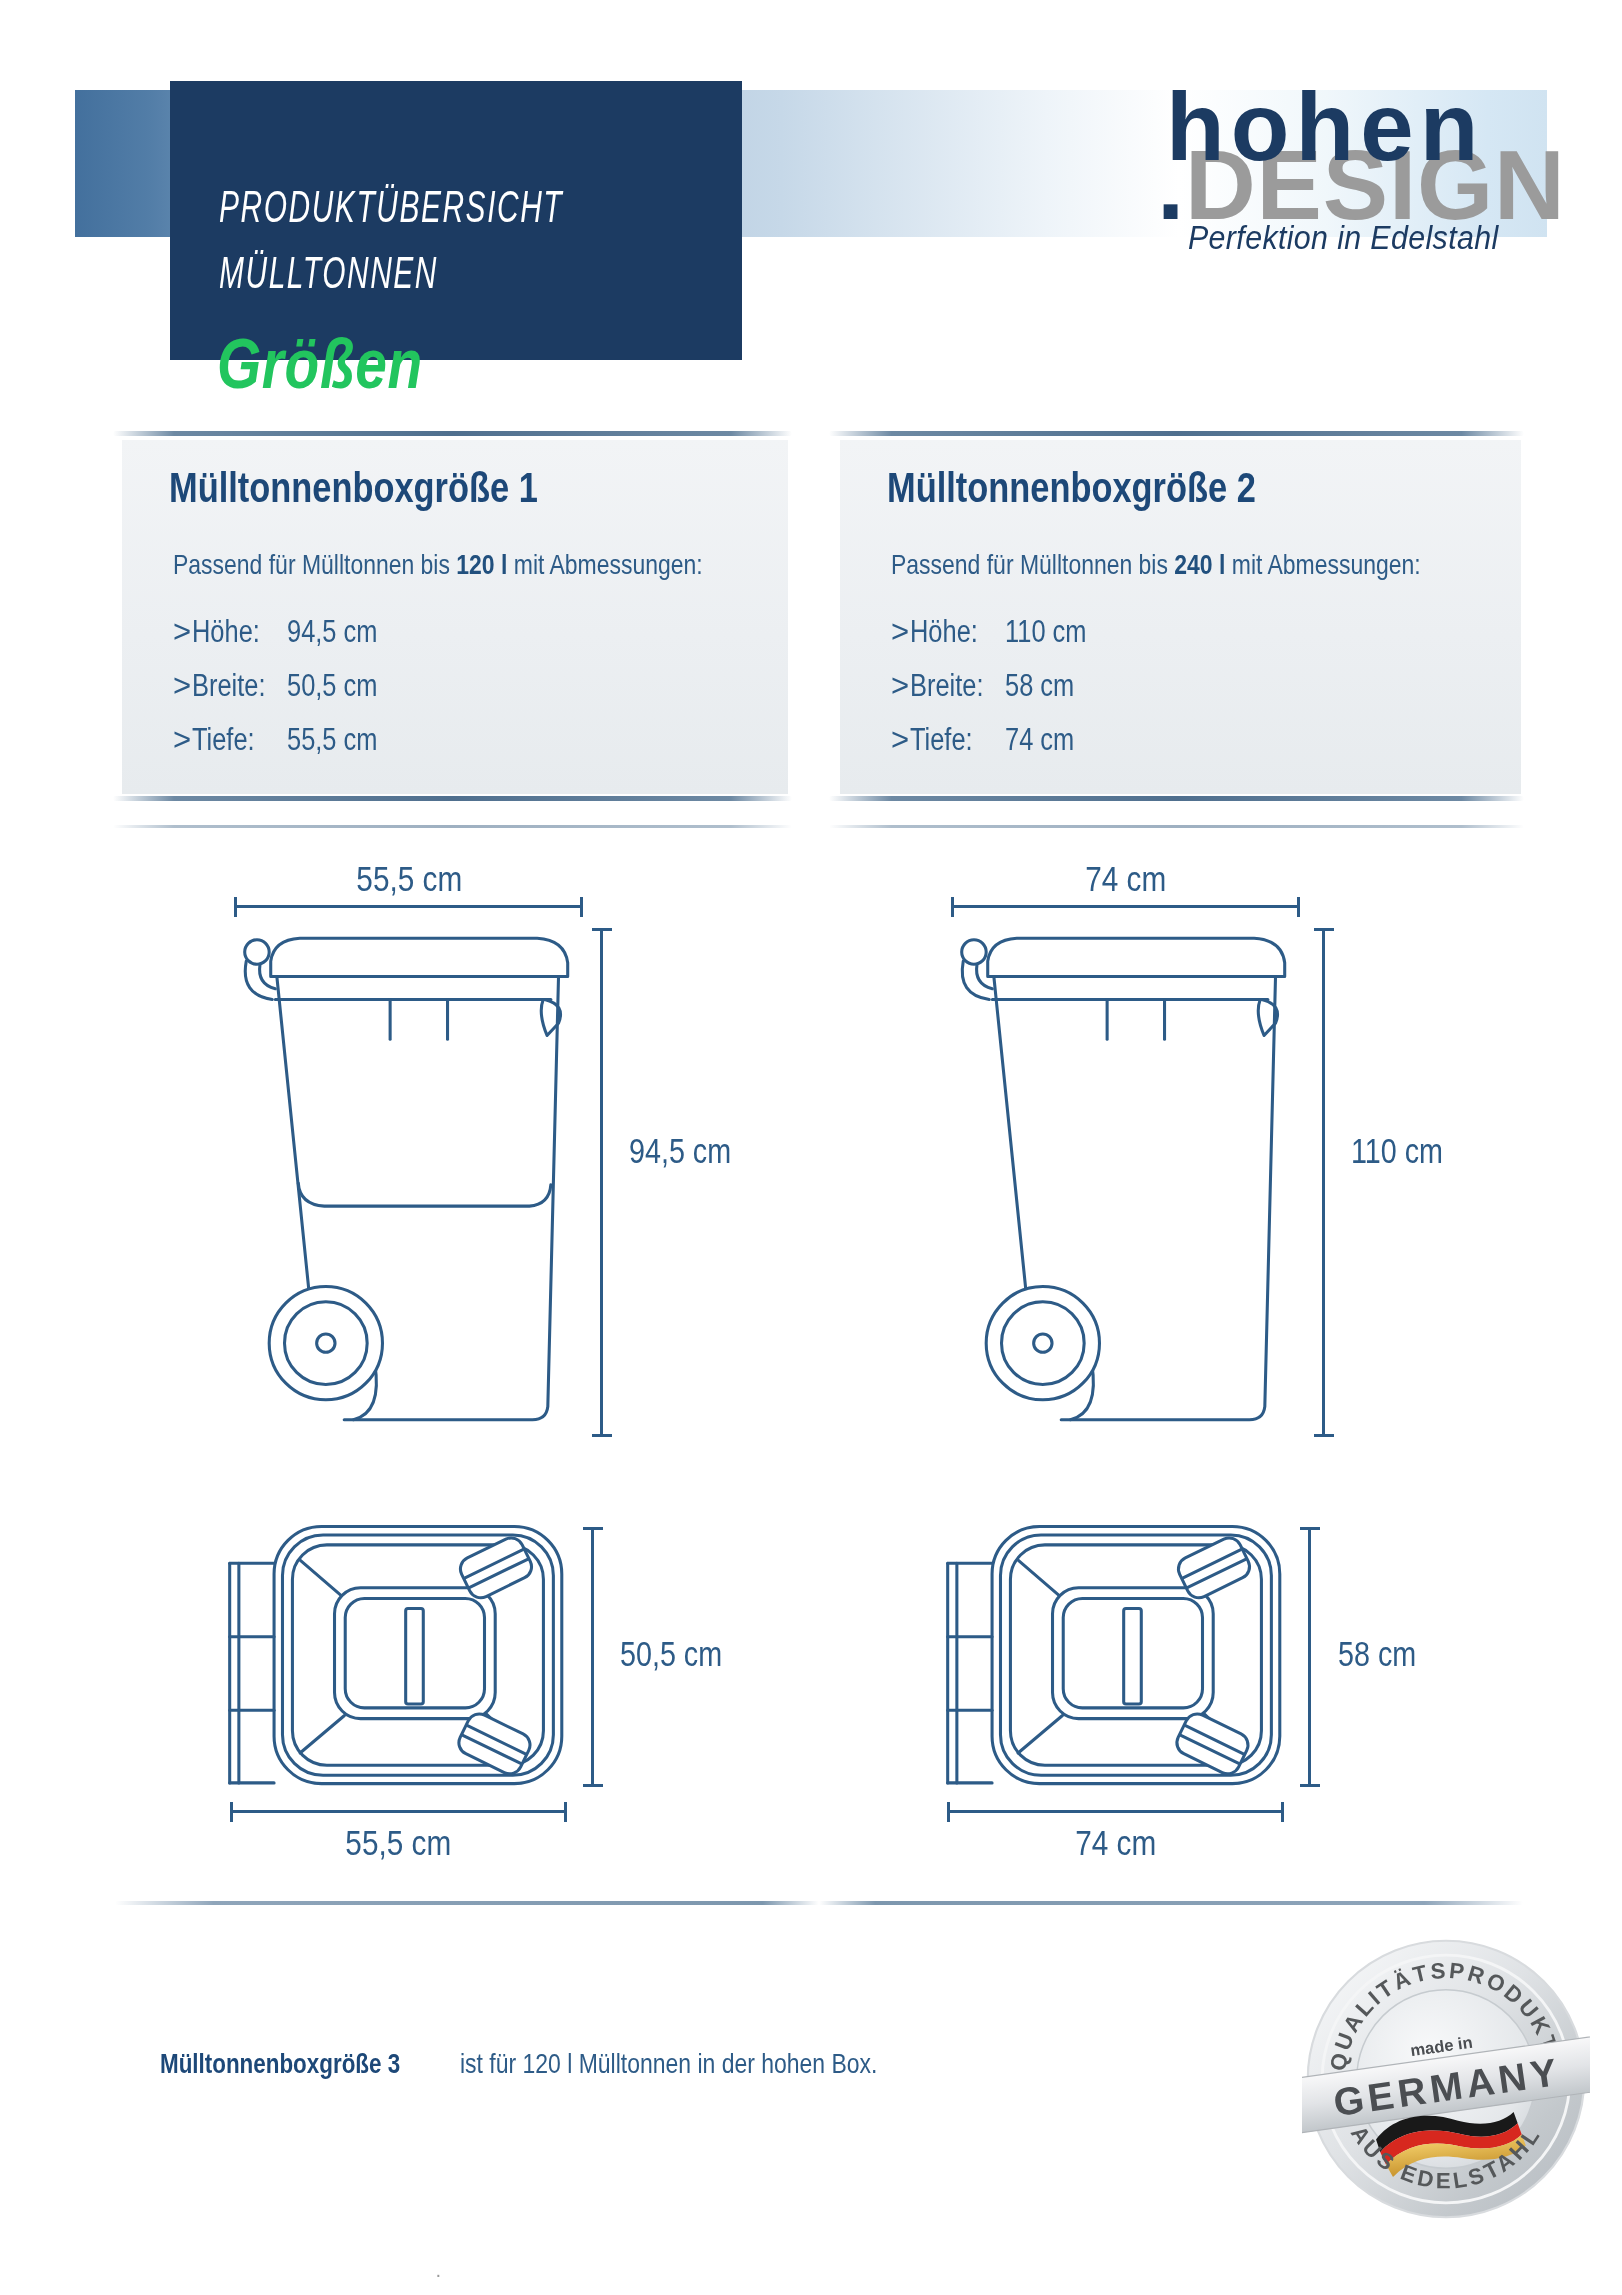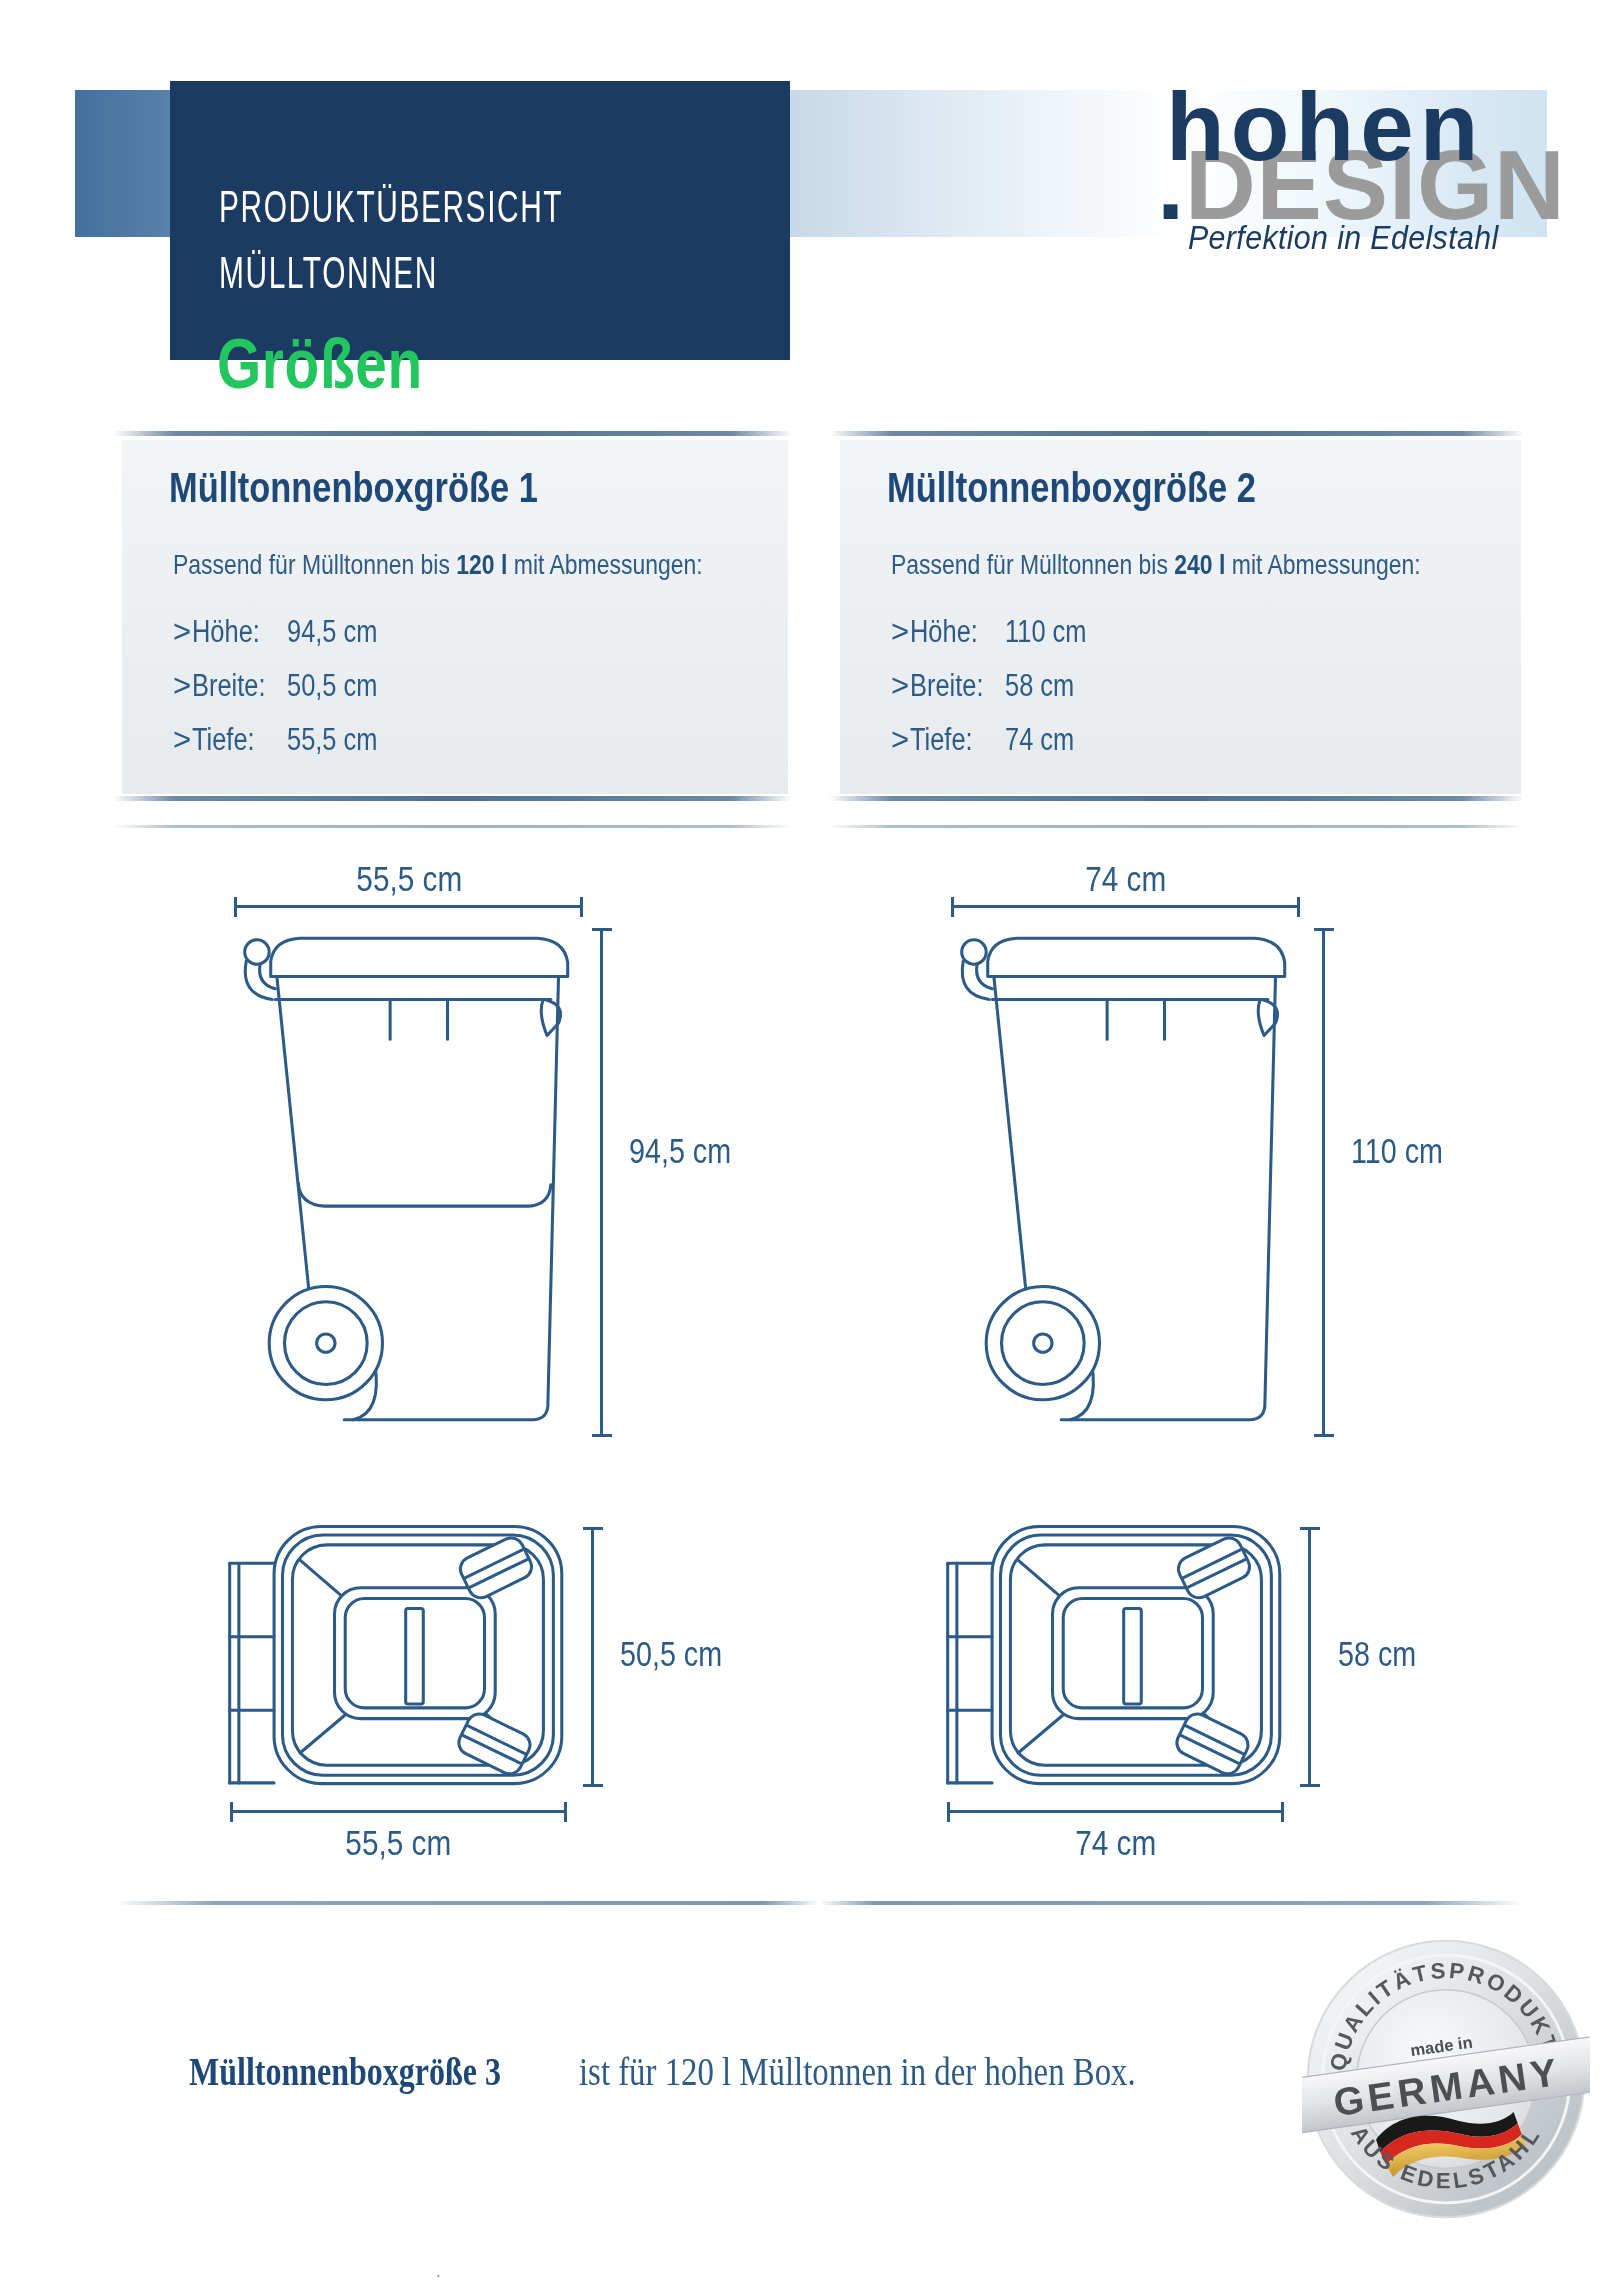--- a/index.html
+++ b/index.html
@@ -12,21 +12,21 @@
   .cond-n{display:inline-block;transform:scaleX(0.68);transform-origin:left center;white-space:nowrap;}
   .cond-t{display:inline-block;transform:scaleX(0.8);transform-origin:left center;white-space:nowrap;}
   .cond-c{display:inline-block;transform:scaleX(0.85);transform-origin:center center;white-space:nowrap;}
 
   
   .band{
     left:75px;top:90px;width:1472px;height:147px;
     background:linear-gradient(90deg,#43709d 0%,#527da7 5%,#9fbad3 20%,#c6d8e8 48%,
       #eef4f9 66%,#ffffff 75%,#f0f7fb 85%,#d5e7f4 96%,#d0e3f1 100%);
   }
-  .header-box{left:170px;top:81px;width:620px;height:279px;background:#1c3b62;}
+  .header-box{left:170px;top:81px;width:572px;height:279px;background:#1c3b62;font-style:italic;}
   .kicker{left:49px;color:#ffffff;font-size:44px;font-weight:400;letter-spacing:2.3px;}
   .big-title{left:47px;top:242px;color:#22c55e;font-size:71px;font-weight:bold;letter-spacing:0.8px;}
 
   .logo-word1{left:1166px;top:72px;font-size:96px;font-weight:bold;color:#1c3b62;letter-spacing:6.1px;z-index:3;}
   .logo-word2{left:1157px;top:129px;font-size:98px;font-weight:bold;color:#9b9b9b;letter-spacing:0.8px;z-index:2;}
   .logo-word2 .logo-dot{color:#1c3b62;}
   .logo-tagline{left:1188px;top:219px;font-size:33px;color:#1c3b62;letter-spacing:0.4px;z-index:3;font-style:italic;}
 
   
   .rule{
@@ -53,21 +53,21 @@
   .hdim{height:3.1px;background:#2d5b87;}
   .hdim .tick{position:absolute;width:3.1px;height:20px;top:-8.4px;background:#2d5b87;}
   .hdim .tick.l{left:0;} .hdim .tick.r{right:0;}
   .vdim{width:3.1px;background:#2d5b87;}
   .vdim .tick{position:absolute;height:3.1px;width:20px;left:-8.4px;background:#2d5b87;}
   .vdim .tick.t{top:0;} .vdim .tick.b{bottom:0;}
   .dim-label{font-size:35px;color:#2d5b87;}
   .dim-label.center{width:230px;text-align:center;}
 
   
-  .note{left:189px;top:2048px;font-size:40px;font-family:Liberation Serif, serif;}
+  .note{left:160px;top:2048px;font-size:28px;}
   .note .nb{font-weight:bold;color:#1d4878;}
   .note .nr{color:#2d5b87;}
 
   .footer-dot{left:435px;top:2263px;font-size:20px;color:#9a9a9a;}
 
   svg{display:block;}
 </style>
 </head>
 <body>
 

